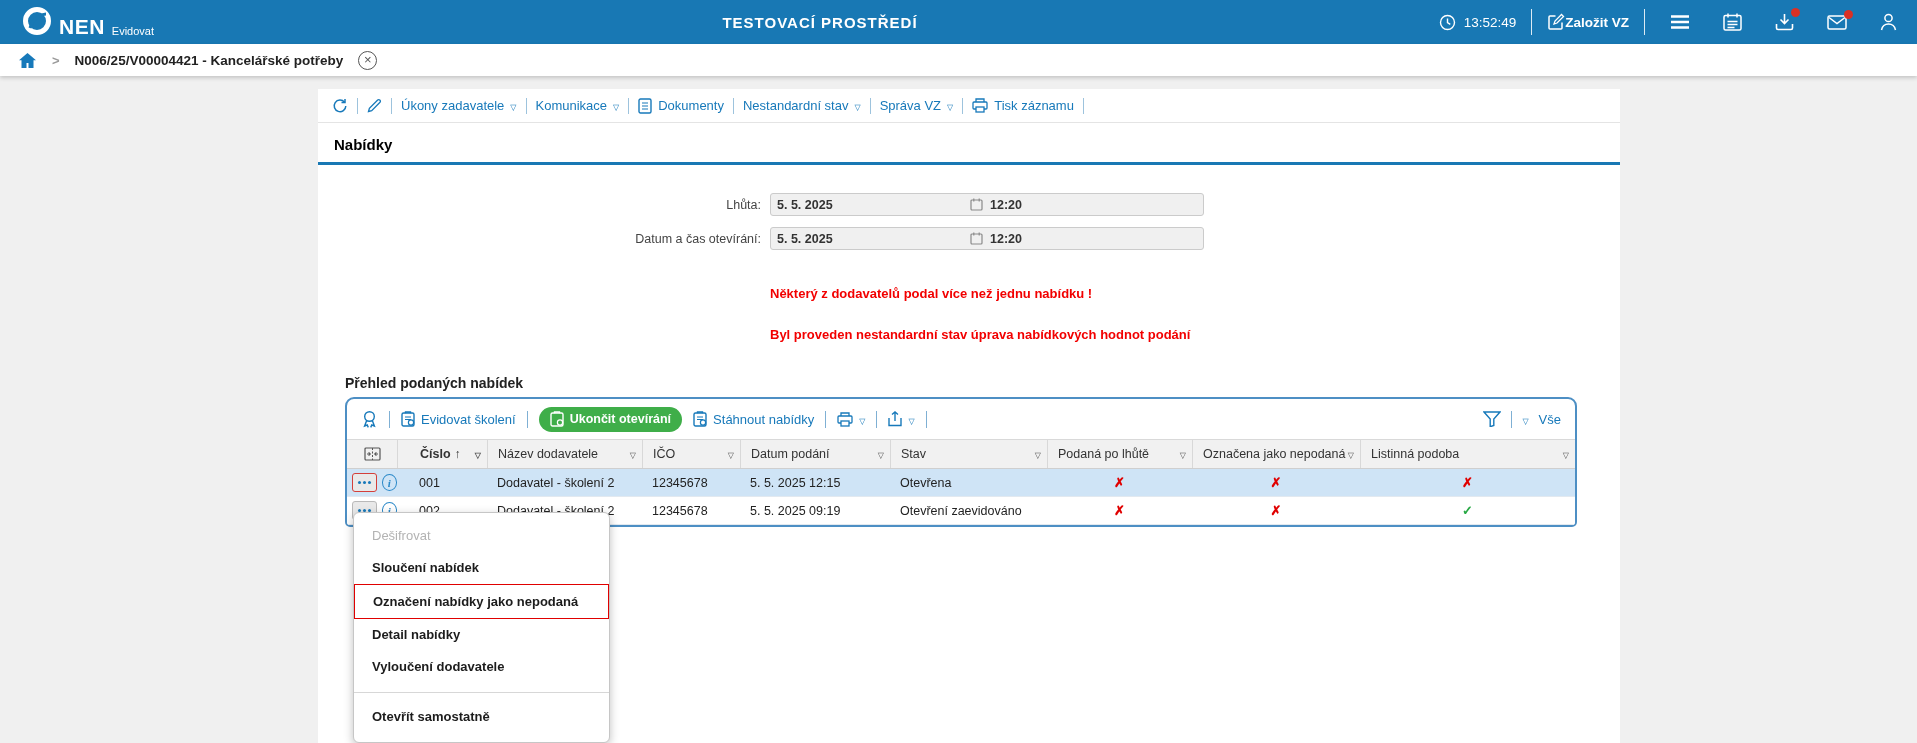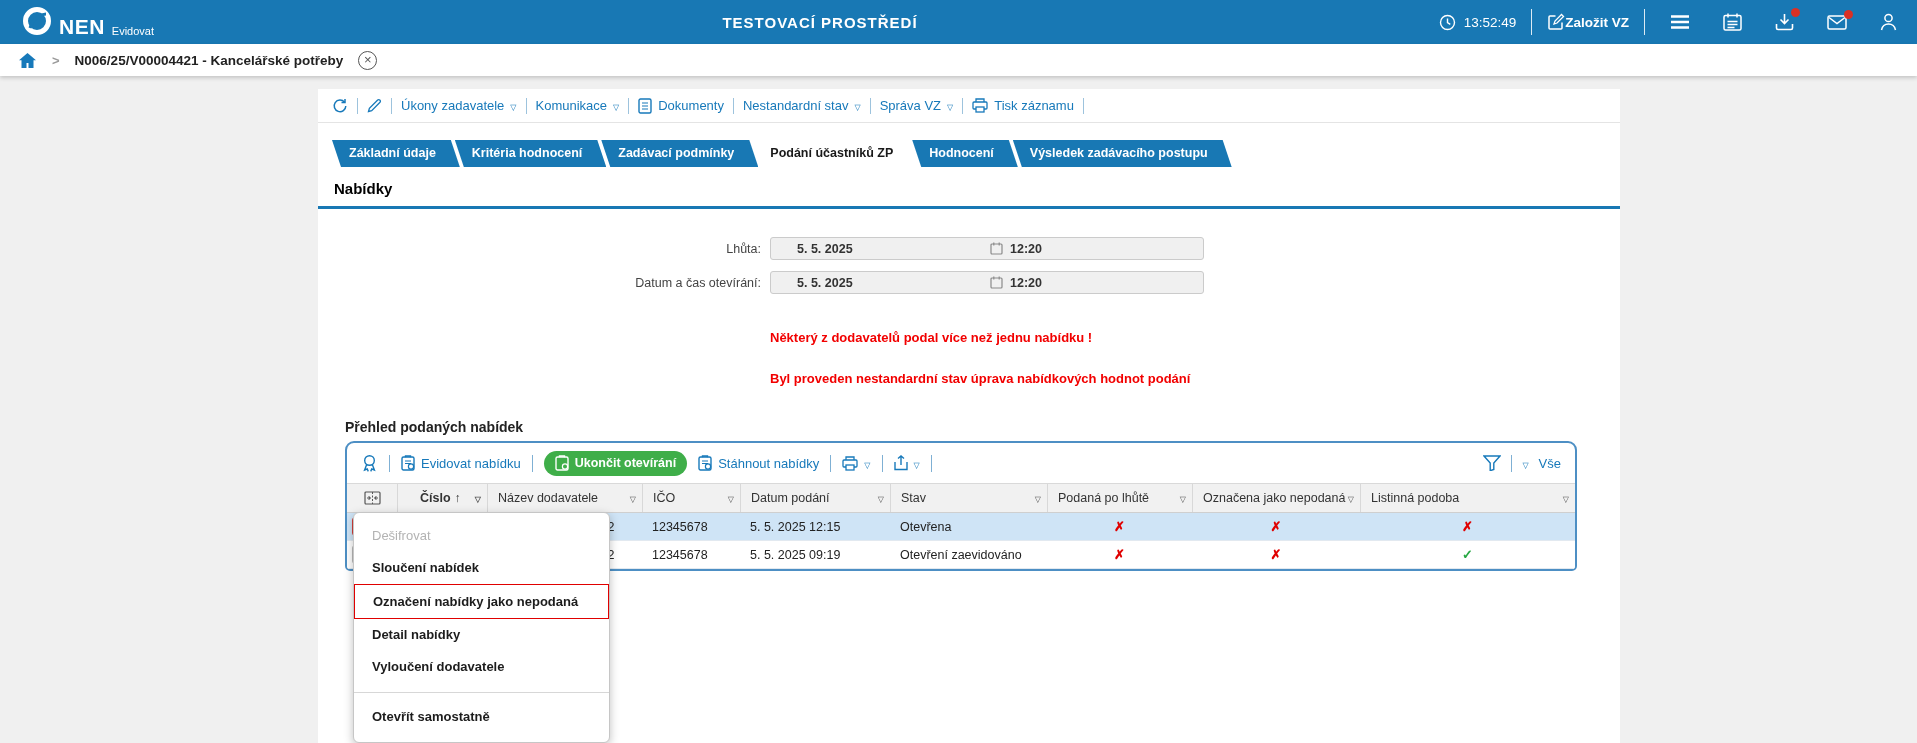--- a/index.html
+++ b/index.html
@@ -56,21 +56,21 @@
   .tab.active { background:#fff; color:#1a1a1a; }
 
   .section-title { font-size:15px; font-weight:bold; color:#000000; padding:13px 16px 9px; }
   .section-rule { height:3px; background:#1878b4; }
 
   
   .form { margin-top:28px; }
   .frow { display:flex; align-items:center; margin-bottom:11px; }
   .flabel { width:443px; text-align:right; font-size:12.5px; color:#444; margin-right:9px; }
   .field { width:434px; height:23px; background:#f0f0f0; border:1px solid #cbcbcb; border-radius:3px;
-           display:flex; align-items:center; padding:0 26px; font-weight:bold; font-size:12.5px; color:#333; }
+           display:flex; align-items:center; padding:0 6px; font-weight:bold; font-size:12.5px; color:#333; }
   .fdate { width:193px; }
   .cal-small { color:#8a8a8a; display:flex; }
   .ftime { margin-left:7px; }
 
   .warning { margin-left:452px; font-size:13px; font-weight:bold; color:#f20000; }
   .w1 { margin-top:36px; } .w2 { margin-top:26px; }
 
   
   .grid-title { margin:33px 0 6px 27px; font-size:14px; font-weight:bold; color:#222; }
   .grid { margin-left:27px; width:1232px; border:2px solid #4d8fc4; border-radius:9px 9px 5px 5px;
@@ -259,28 +259,20 @@
           <svg width="16" height="15" viewBox="0 0 16 15">
             <path d="M4 4V1h8v3" fill="none" stroke="currentColor" stroke-width="1.3"></path>
             <rect x="1" y="4" width="14" height="7" rx="1" fill="none" stroke="currentColor" stroke-width="1.3"></rect>
             <rect x="4" y="9" width="8" height="5" fill="#fff" stroke="currentColor" stroke-width="1.3"></rect>
           </svg>
           <span>Tisk záznamu</span>
         </a>
         <span class="abar-sep"></span>
       </div>
 
-      <div class="tabs">
-        <div class="tab">Základní údaje</div>
-        <div class="tab">Kritéria hodnocení</div>
-        <div class="tab">Zadávací podmínky</div>
-        <div class="tab active">Podání účastníků ZP</div>
-        <div class="tab">Hodnocení</div>
-        <div class="tab">Výsledek zadávacího postupu</div>
-      </div>
 
       <div class="section-title">Nabídky</div>
       <div class="section-rule"></div>
 
       <div class="form">
         <div class="frow">
           <label class="flabel">Lhůta:</label>
           <div class="field">
             <span class="fdate">5. 5. 2025</span>
             <span class="cal-small">
@@ -321,21 +313,21 @@
             </svg>
           </button>
           <span class="gsep"></span>
           <button class="glink">
             <svg width="14" height="16" viewBox="0 0 14 16">
               <rect x="1" y="2" width="12" height="13" rx="1.5" fill="none" stroke="currentColor" stroke-width="1.4"></rect>
               <path d="M4.5 2.2V1h5v1.2" fill="none" stroke="currentColor" stroke-width="1.4"></path>
               <path d="M4 6h6M4 8.5h6" stroke="currentColor" stroke-width="1.1"></path>
               <circle cx="10" cy="11.5" r="2.6" fill="#fff" stroke="currentColor" stroke-width="1.2"></circle>
             </svg>
-            <span>Evidovat nabídku</span>
+            <span>Evidovat školení</span>
           </button>
           <span class="gsep"></span>
           <button class="gbtn-green">
             <svg width="14" height="16" viewBox="0 0 14 16">
               <rect x="1" y="2" width="12" height="13" rx="1.5" fill="none" stroke="#fff" stroke-width="1.4"></rect>
               <path d="M4.5 2.2V1h5v1.2" fill="none" stroke="#fff" stroke-width="1.4"></path>
               <circle cx="10" cy="11.5" r="2.6" fill="#3fae49" stroke="#fff" stroke-width="1.2"></circle>
             </svg>
             <span>Ukončit otevírání</span>
           </button>

